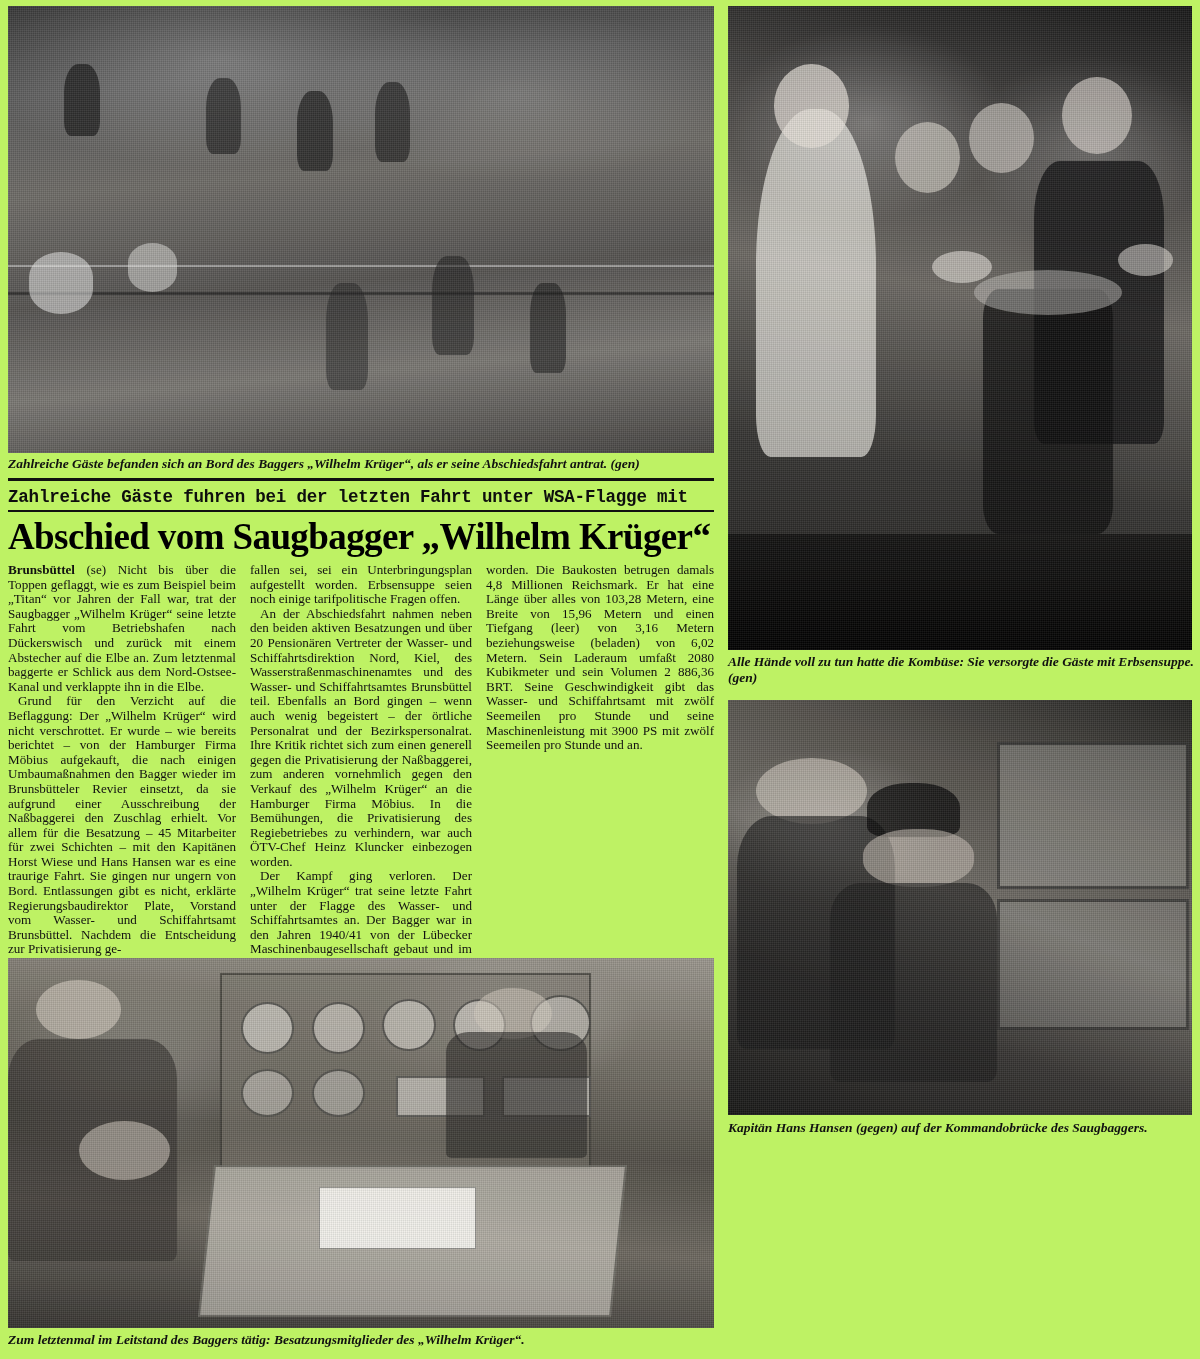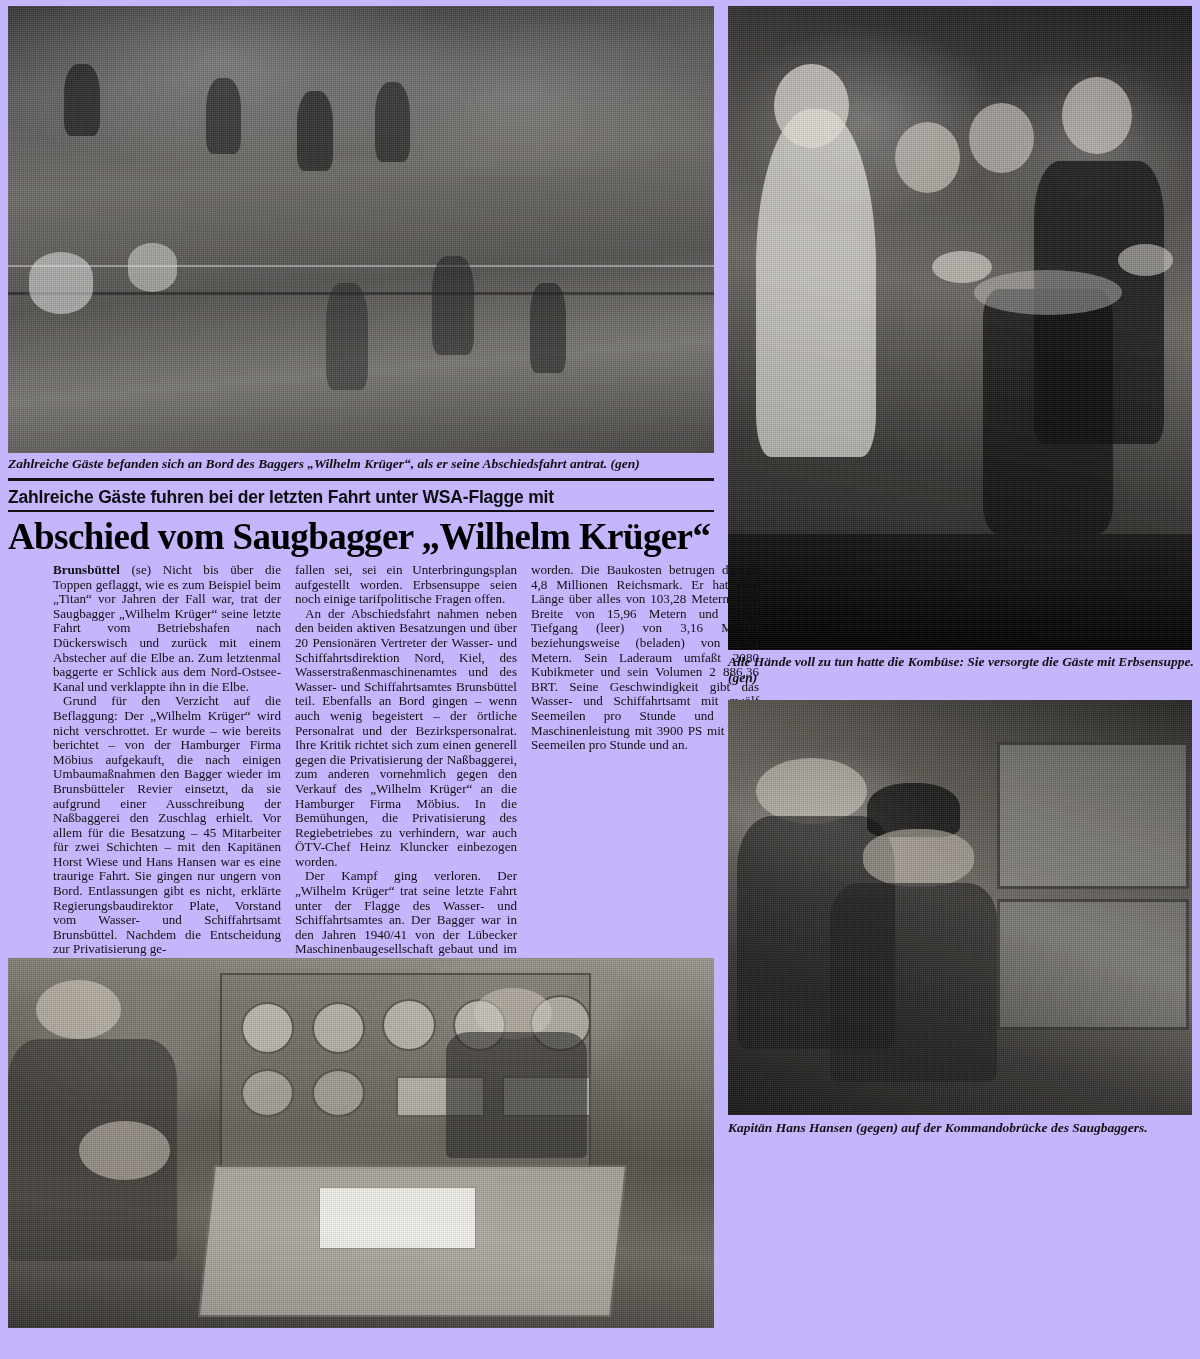--- a/index.html
+++ b/index.html
@@ -13,21 +13,21 @@
     position: relative;
     font-family: "Liberation Serif", serif;
     color: #111;
     overflow: hidden;
   }
 
   .page {
     position: absolute;
     left: 0; top: 0;
     width: 1200px; height: 1359px;
-    background: #c4b5fd;
+    background: #bef264;
   }
 
   
   .photo {
     position: absolute;
     overflow: hidden;
     background: #6e6e6e;
     filter: contrast(1.05);
   }
   .photo .grain {
@@ -50,21 +50,21 @@
     line-height: 16px;
     color: #111;
   }
 
   
   .kicker {
     position: absolute;
     left: 8px;
     top: 487px;
     width: 706px;
-    font-family: Liberation Sans, sans-serif;
+    font-family: Liberation Mono, monospace;
     font-weight: 700;
     font-size: 17.5px;
     letter-spacing: -0.2px;
     color: #0e0e0e;
   }
   .kicker-rule-top {
     position: absolute;
     left: 8px; top: 478px; width: 706px; height: 3px;
     background: #111;
   }
@@ -88,21 +88,20 @@
 
   
   .col {
     position: absolute;
     font-family: "Liberation Serif", serif;
     font-size: 13.1px;
     line-height: 14.6px;
     text-align: justify;
     color: #111;
     hyphens: manual;
-    margin-left: 45px;
   }
   .col p { margin: 0; text-indent: 10px; }
   .col p.first { text-indent: 0; }
   .col b { font-weight: 700; }
 
   .col1 { left: 8px;   top: 563px; width: 228px; }
   .col2 { left: 250px; top: 563px; width: 222px; }
   .col3 { left: 486px; top: 563px; width: 228px; }
 
   .col-right {
@@ -224,14 +223,15 @@
     <div style="position:absolute; left:28%; top:56%; width:58%; height:40%; background:rgba(225,222,214,.55); transform: skewX(-6deg); border:2px solid rgba(40,40,36,.45);"></div>
     <div style="position:absolute; left:44%; top:62%; width:22%; height:16%; background:rgba(250,249,245,.8); border:1px solid rgba(60,60,55,.5);"></div>
 
     <div style="position:absolute; left:4%; top:6%; width:12%; height:16%; background:rgba(210,203,192,.6); border-radius:50%;"></div>
     <div style="position:absolute; left:0%; top:22%; width:24%; height:60%; background:rgba(58,56,52,.65); border-radius:18% 18% 4% 4%;"></div>
     <div style="position:absolute; left:10%; top:44%; width:13%; height:16%; background:rgba(205,198,188,.55); border-radius:50%;"></div>
     <div style="position:absolute; left:66%; top:8%; width:11%; height:14%; background:rgba(205,198,188,.55); border-radius:50%;"></div>
     <div style="position:absolute; left:62%; top:20%; width:20%; height:34%; background:rgba(45,44,41,.6); border-radius:16% 16% 4% 4%;"></div>
     <div class="grain"></div>
   </div>
+  <div class="caption" style="left:8px; top:1332px; width:710px;">Zum letztenmal im Leitstand des Baggers tätig: Besatzungsmitglieder des „Wilhelm Krüger“.</div>
 
 </div>
 
 </body></html>

